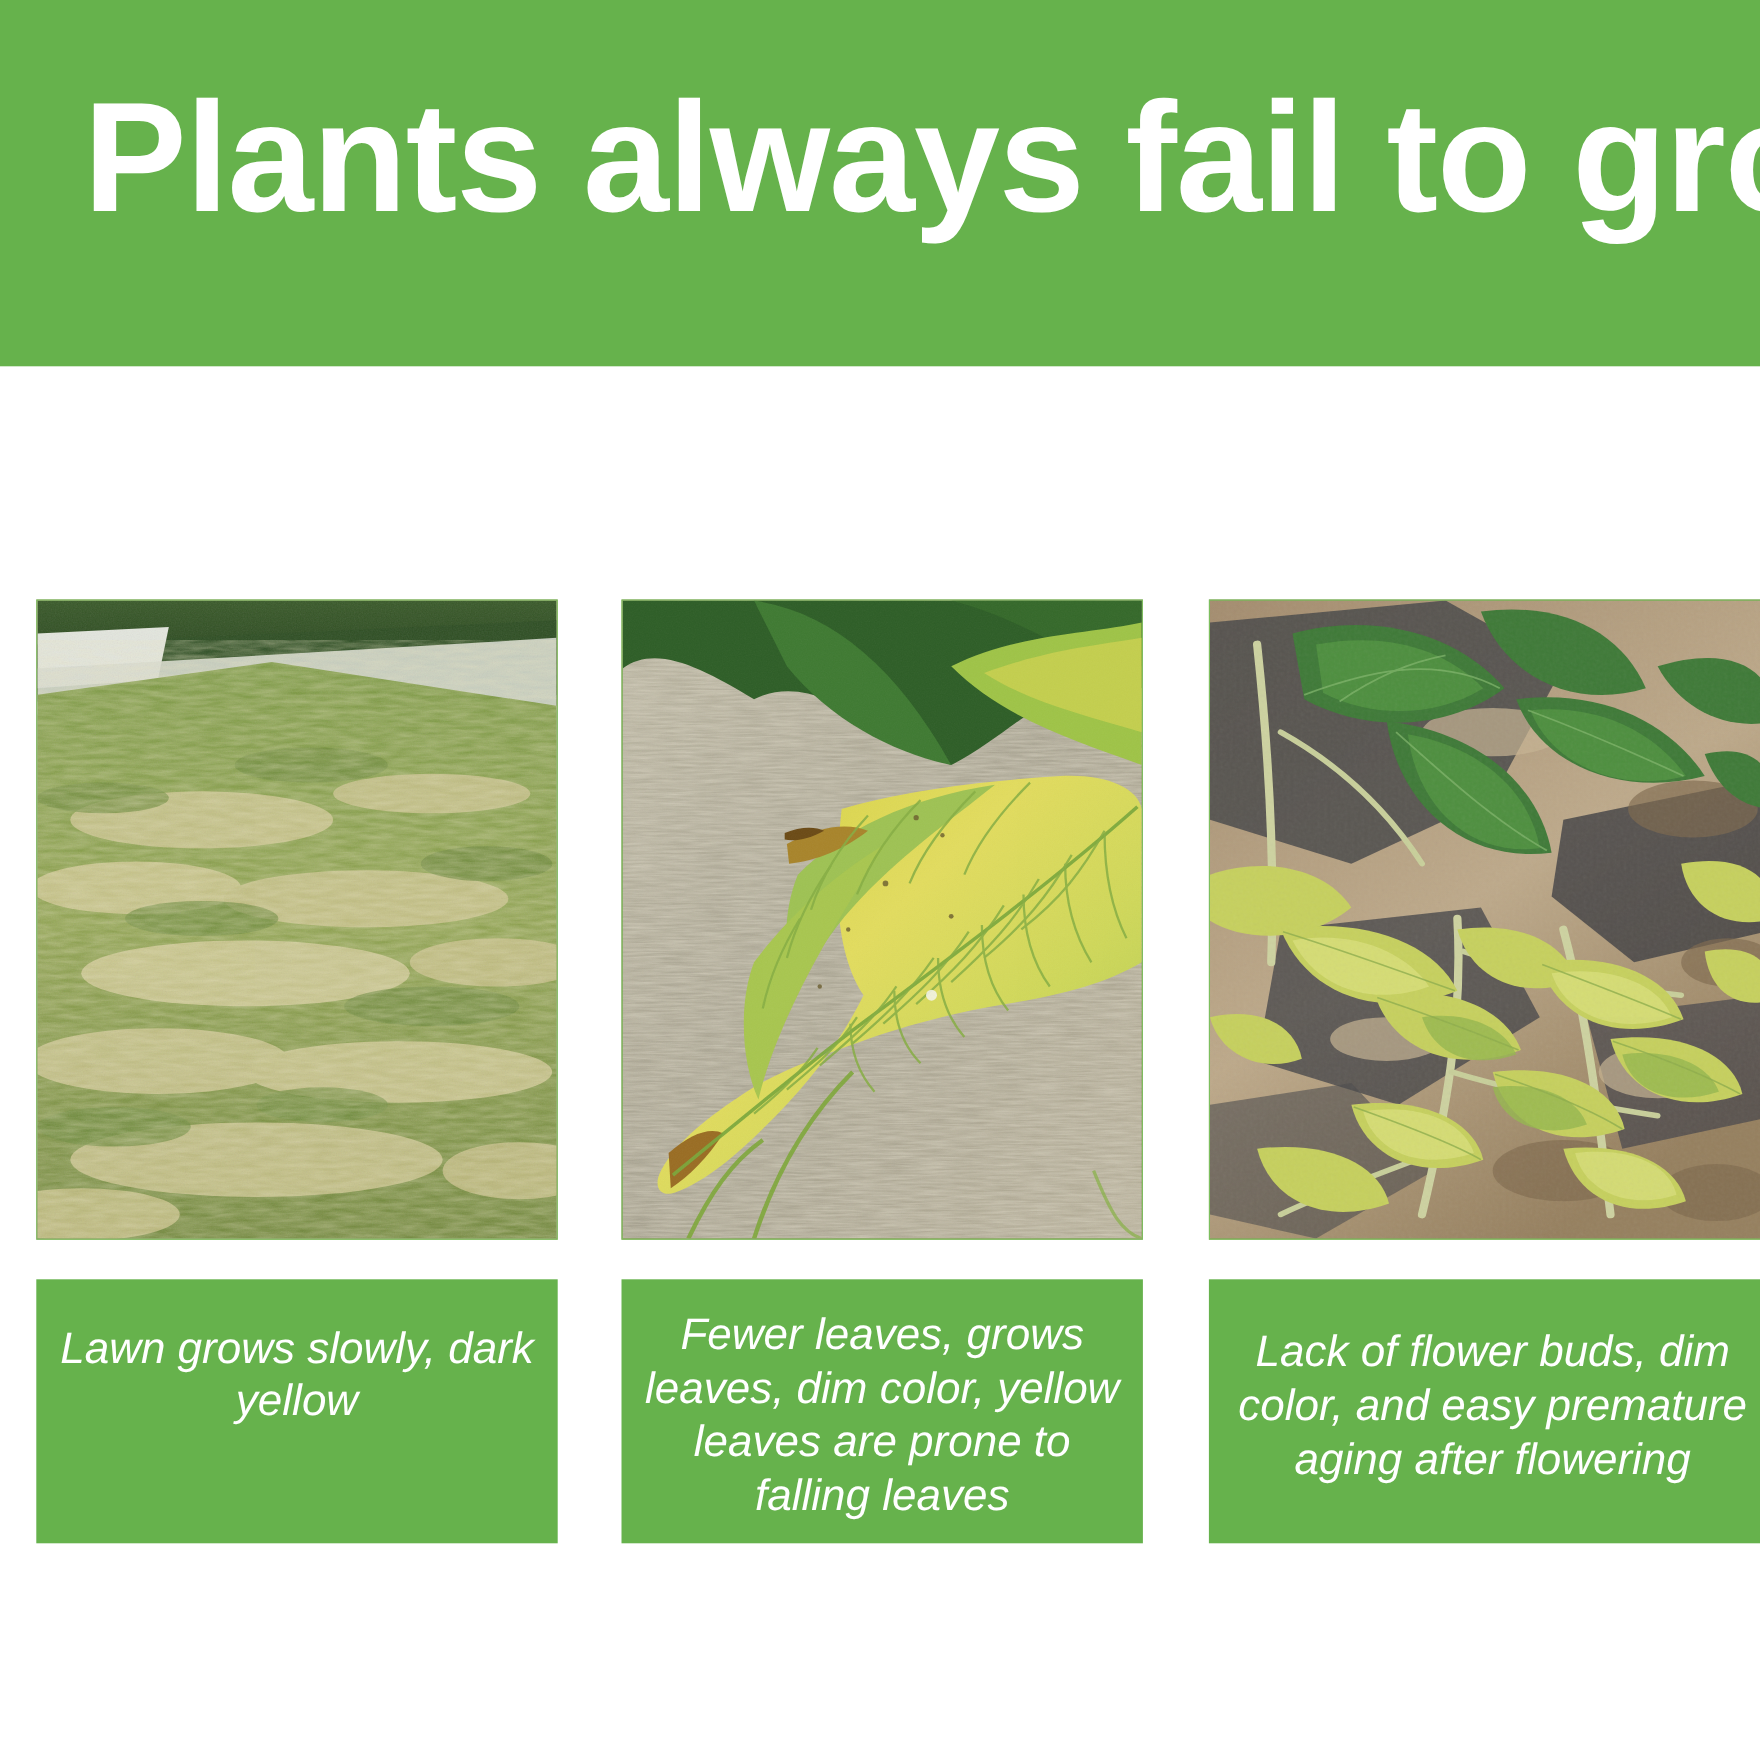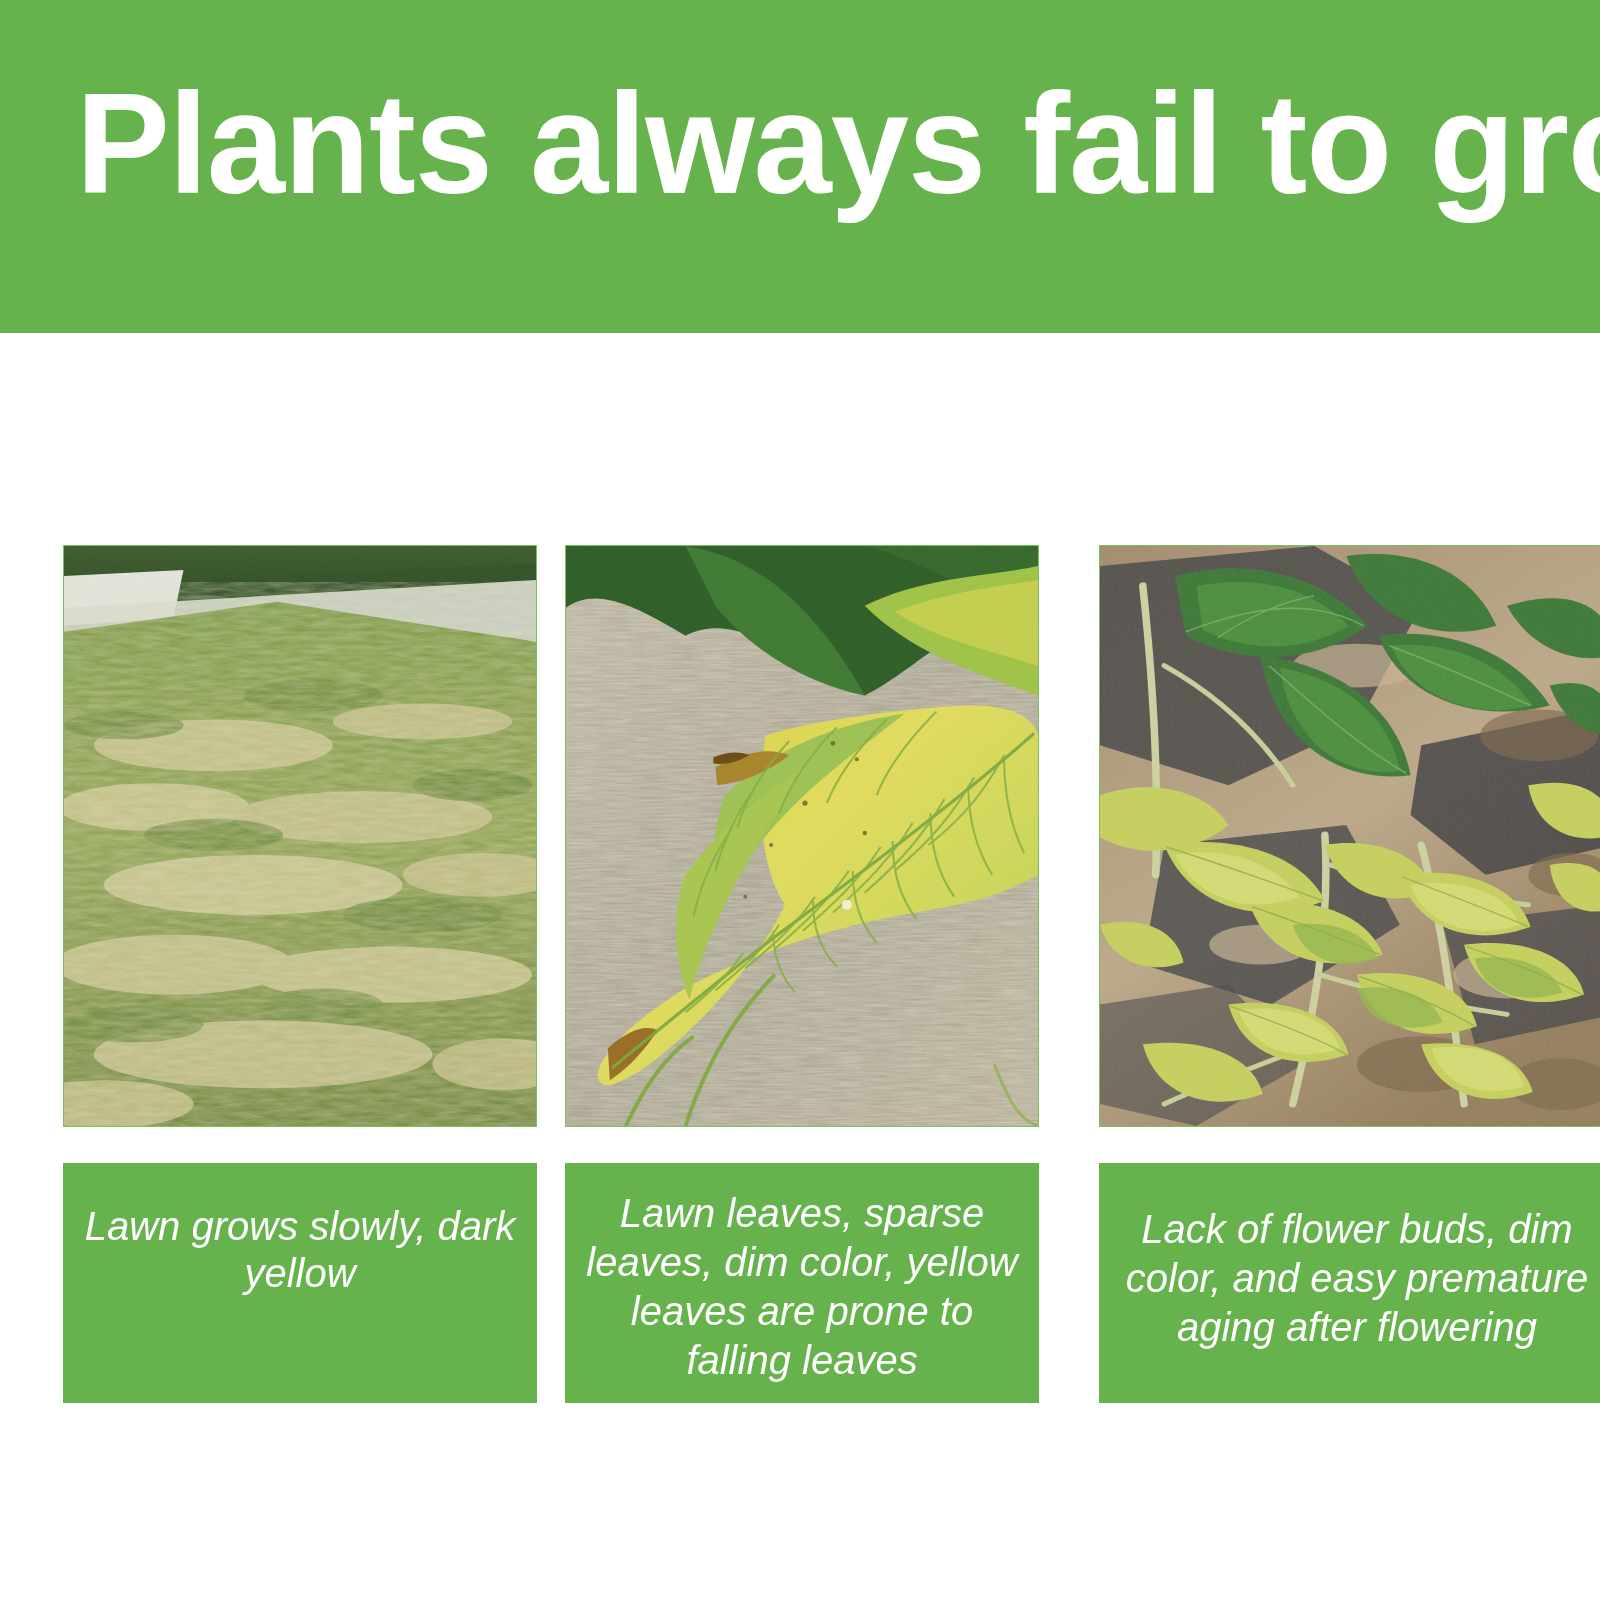--- a/index.html
+++ b/index.html
@@ -52,21 +52,21 @@
     top: 545px;
     width: 1548px;
     height: 858px;
   }
   .panel {
     position: absolute;
     top: 0;
     width: 474px;
     height: 858px;
   }
-  .panel-1 { left: 0px; margin-left: 30px; }
+  .panel-1 { left: 0px; }
   .panel-2 { left: 532px; }
   .panel-3 { left: 1066px; width: 480px; padding-left: 36px; }
 
   .photo {
     position: absolute;
     top: 0;
     left: 0;
     width: 100%;
     height: 582px;
     overflow: hidden;
@@ -285,21 +285,21 @@
             <circle cx="240" cy="258" r="2.6"></circle>
             <circle cx="206" cy="300" r="2"></circle>
             <circle cx="300" cy="288" r="2.2"></circle>
             <circle cx="180" cy="352" r="2"></circle>
           </g>
           <circle cx="282" cy="360" r="5" fill="#f3f3e4" opacity="0.9"></circle>
           <rect x="0" y="0" width="474" height="582" filter="url(#p2noise)" opacity="0.14"></rect>
         </svg>
       </div>
       <div class="caption caption-2">
-        <div class="caption-text">Lawn leaves, sparse leaves, dim color, yellow leaves are prone to falling leaves</div>
+        <div class="caption-text">Fewer leaves, grows leaves, dim color, yellow leaves are prone to falling leaves</div>
       </div>
     </div>
 
     <div class="panel panel-3">
       <div class="photo">
         <svg viewBox="0 0 480 582" preserveAspectRatio="none" aria-hidden="true">
           <defs>
             <linearGradient id="p3soil" x1="0" y1="0" x2="0.6" y2="1">
               <stop offset="0" stop-color="#9c8468"></stop>
               <stop offset="0.5" stop-color="#b09madd"></stop>

